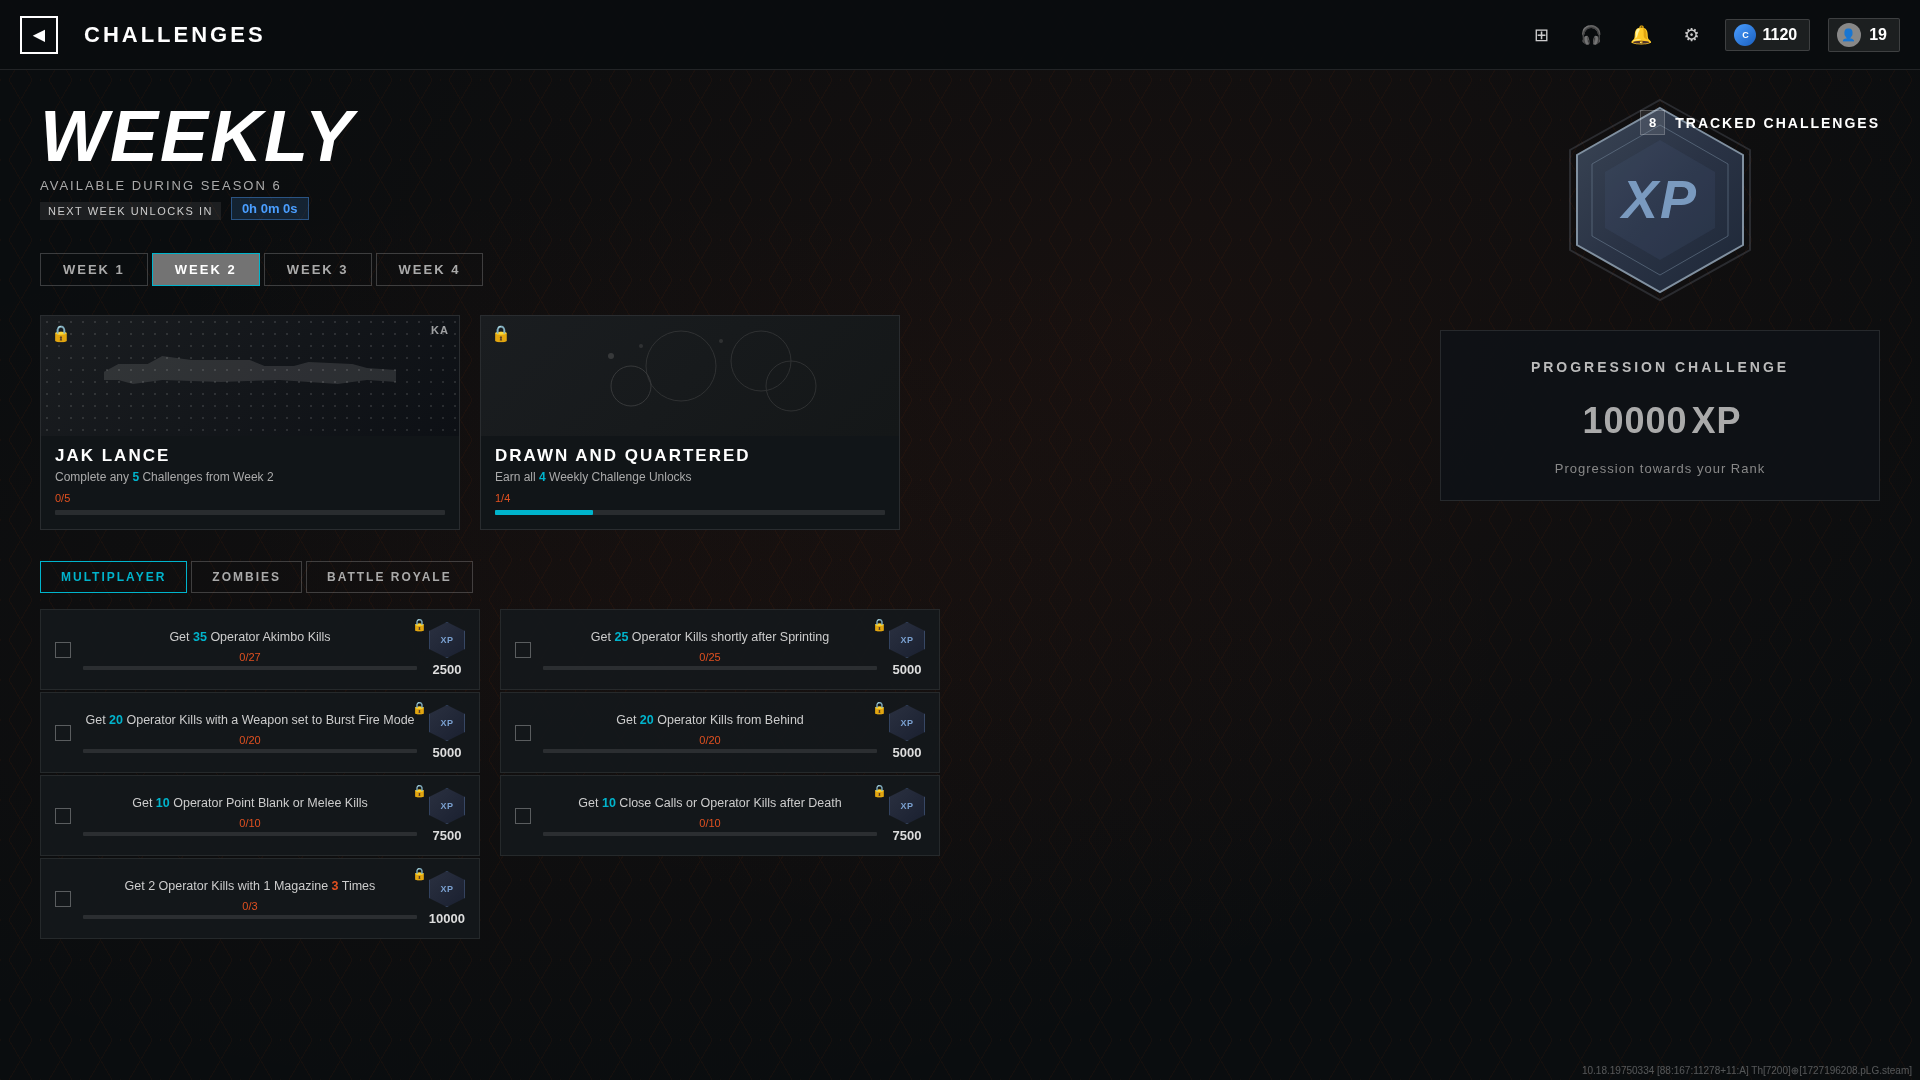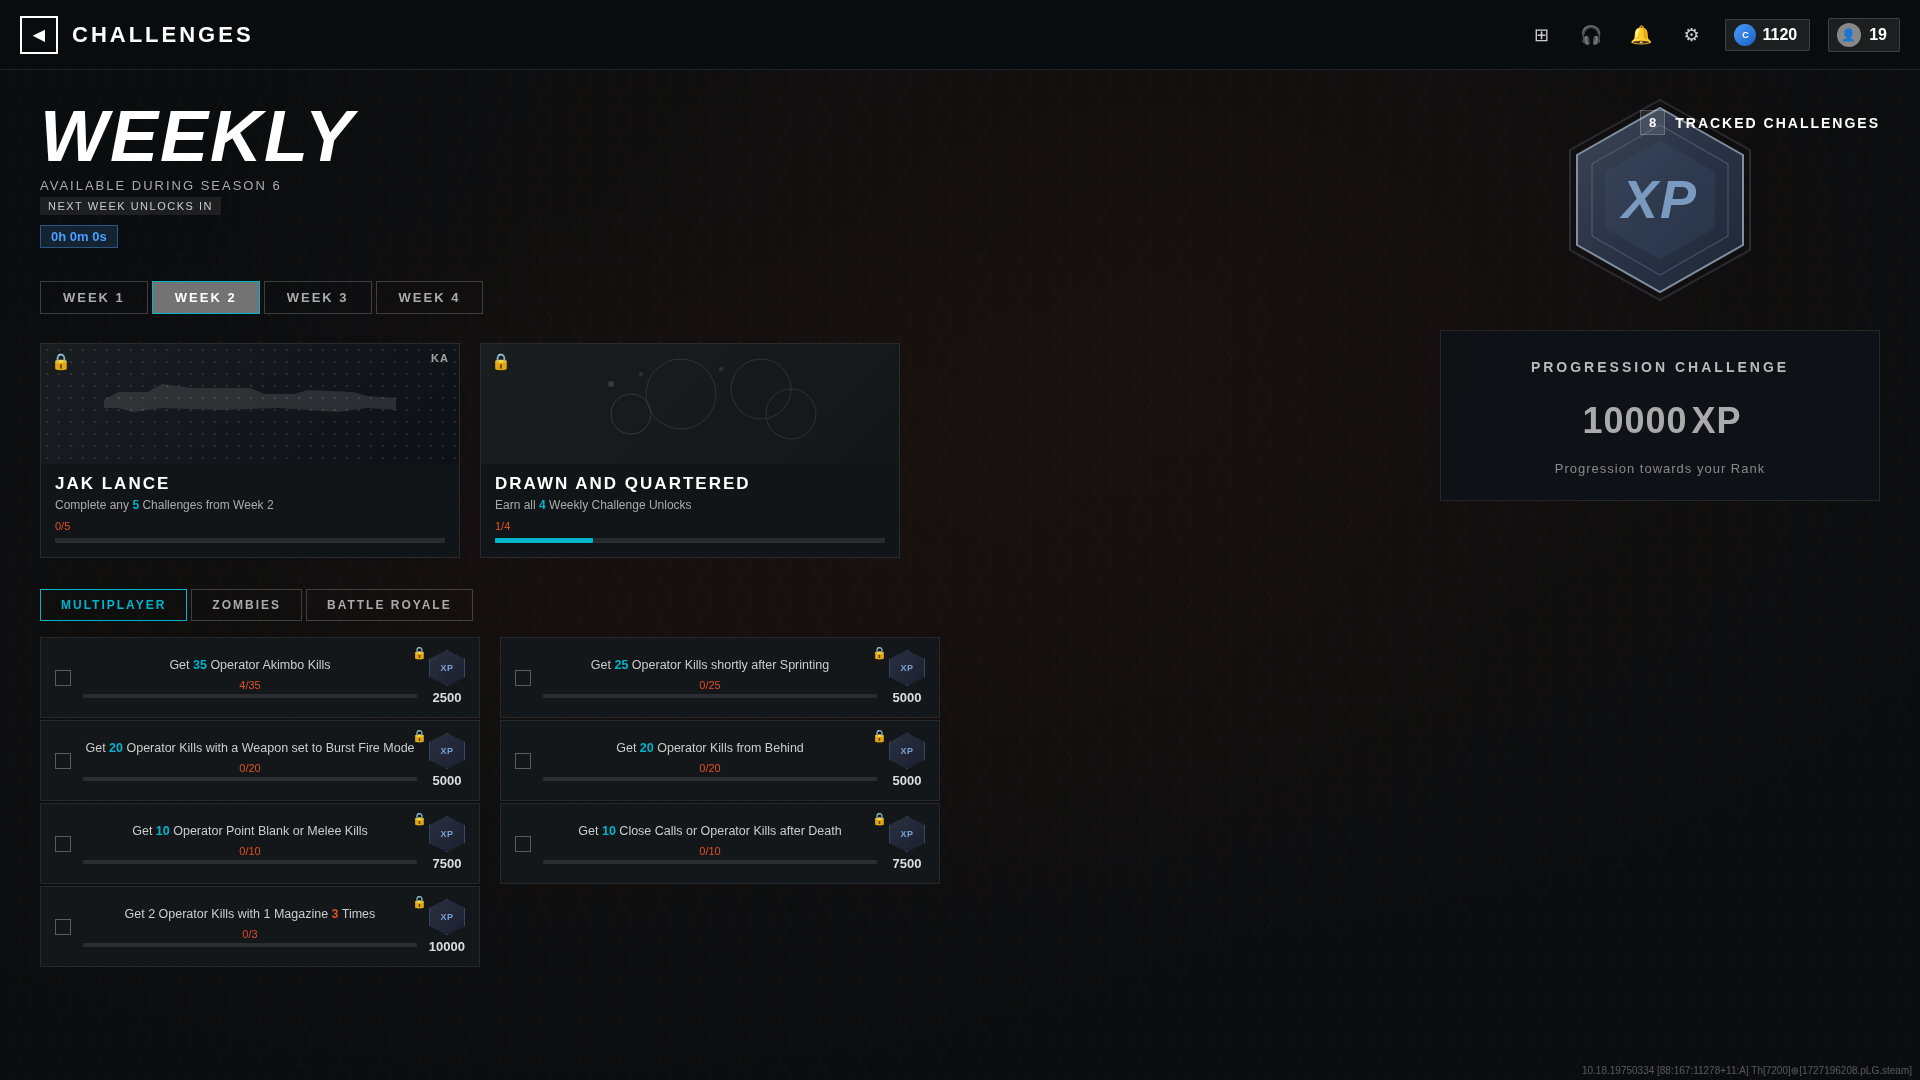--- a/index.html
+++ b/index.html
@@ -54,20 +54,21 @@
       cursor: pointer;
       margin-right: 14px;
       flex-shrink: 0;
     }
 
     .header-title {
       font-size: 22px;
       font-weight: 700;
       letter-spacing: 3px;
       color: #fff;
+      margin-left: 12px;
     }
 
     .header-right {
       margin-left: auto;
       display: flex;
       align-items: center;
       gap: 18px;
     }
 
     .header-icon {
@@ -155,23 +156,22 @@
 
     .available-label {
       font-size: 13px;
       letter-spacing: 2px;
       color: #aaa;
       margin-bottom: 4px;
     }
 
     .unlock-bar {
       display: flex;
-      align-items: flex-start;
+      align-items: flex-end;
       gap: 10px;
-      flex-direction: column;
     }
 
     .unlock-label {
       font-size: 11px;
       letter-spacing: 1.5px;
       color: #ccc;
       background: rgba(255,255,255,0.08);
       padding: 3px 8px;
     }
 
@@ -681,21 +681,21 @@
 
         <div class="challenge-column">
 
           <div class="challenge-item">
             <span class="lock-icon-small">🔒</span>
             <div class="challenge-checkbox"></div>
             <div class="challenge-info">
               <div class="challenge-text">
                 Get <span class="num">35</span> Operator Akimbo Kills
               </div>
-              <div class="ch-progress-text">4/35</div>
+              <div class="ch-progress-text">0/27</div>
               <div class="ch-progress-bar">
                 <div class="ch-progress-fill" style="width:0%"></div>
               </div>
             </div>
             <div class="challenge-xp">
               <div class="xp-badge">XP</div>
               <span class="xp-amount">2500</span>
             </div>
           </div>
 

